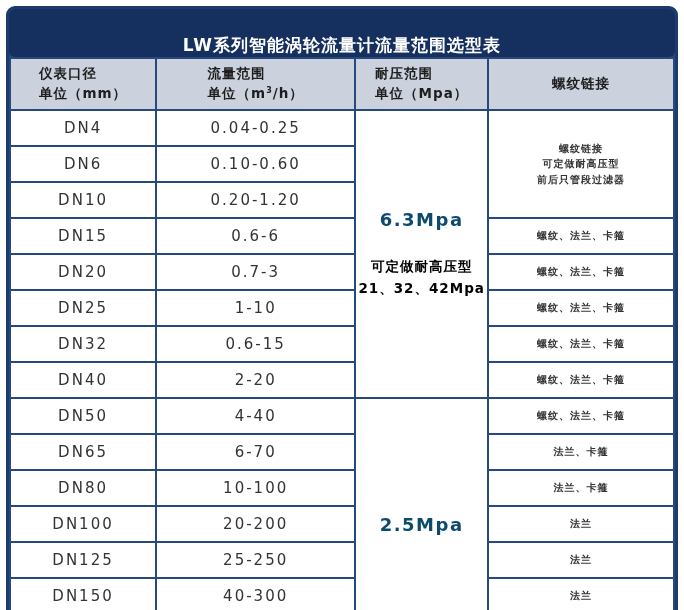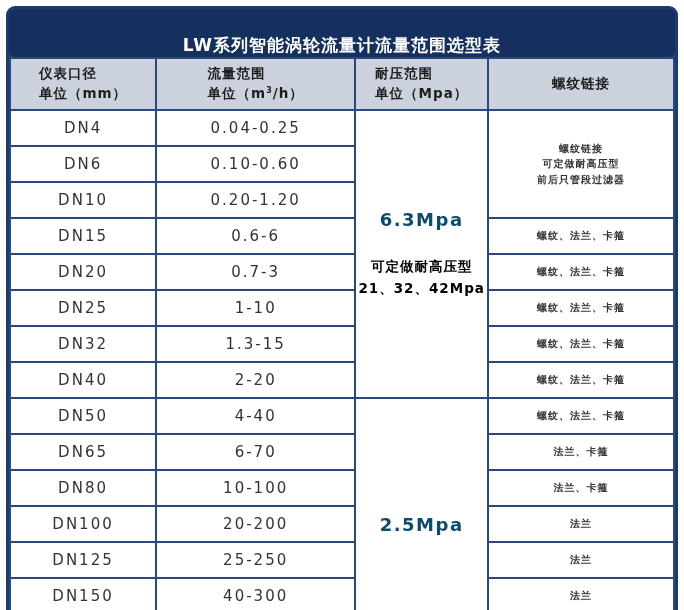--- a/index.html
+++ b/index.html
@@ -178,21 +178,21 @@
           <td class="flow">0.7-3</td>
           <td class="conn">螺纹、法兰、卡箍</td>
         </tr>
         <tr>
           <td class="dn">DN25</td>
           <td class="flow">1-10</td>
           <td class="conn">螺纹、法兰、卡箍</td>
         </tr>
         <tr>
           <td class="dn">DN32</td>
-          <td class="flow">1.3-15</td>
+          <td class="flow">0.6-15</td>
           <td class="conn">螺纹、法兰、卡箍</td>
         </tr>
         <tr>
           <td class="dn">DN40</td>
           <td class="flow">2-20</td>
           <td class="conn">螺纹、法兰、卡箍</td>
         </tr>
         <tr>
           <td class="dn">DN50</td>
           <td class="flow">4-40</td>

